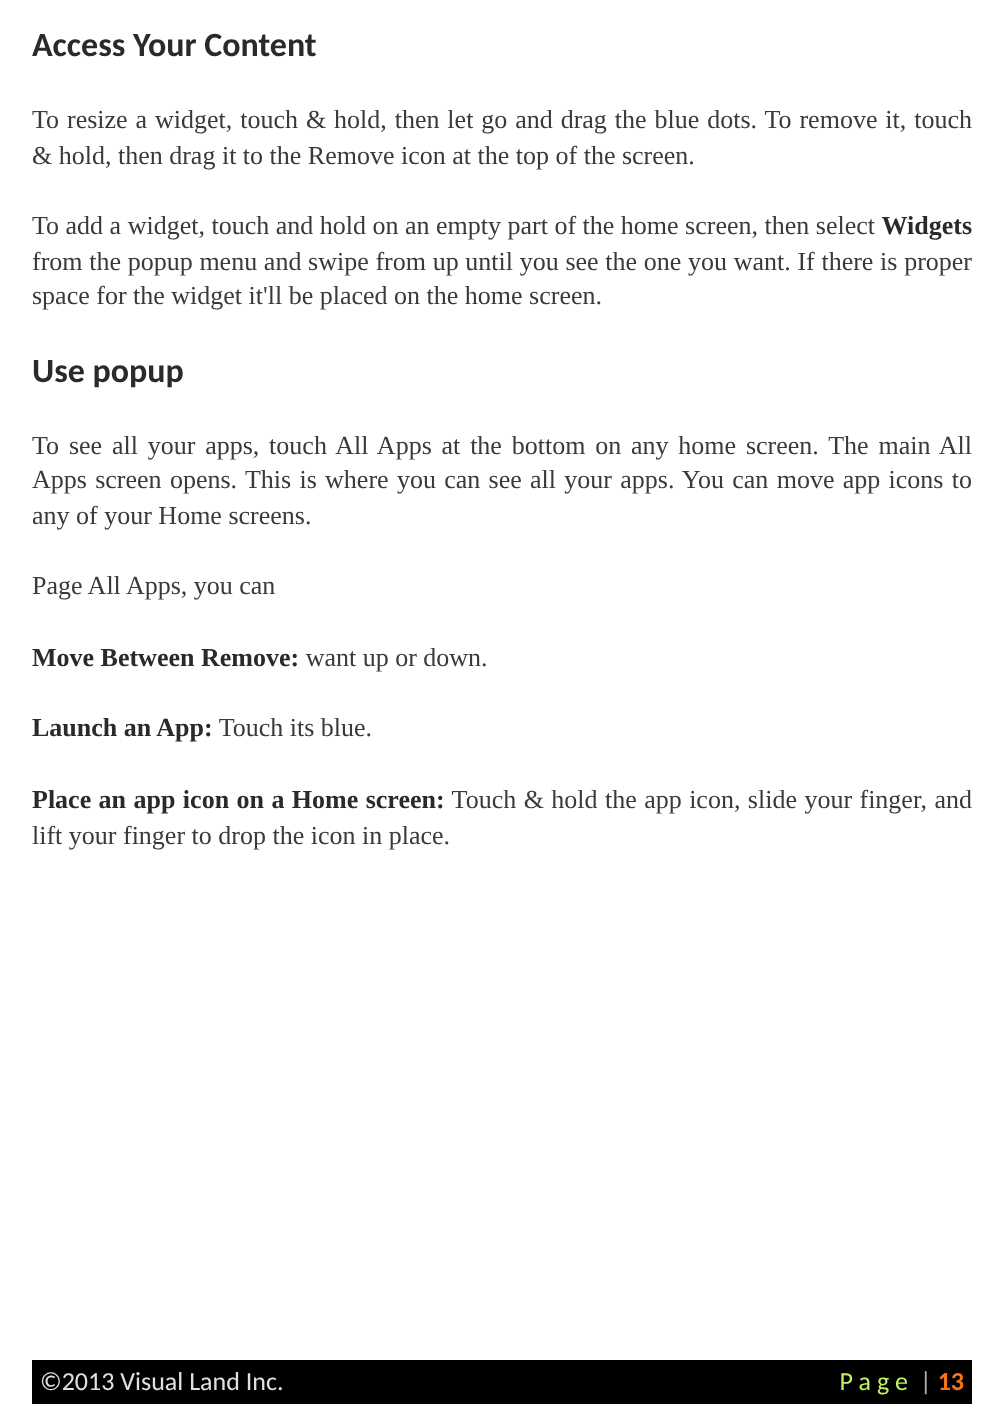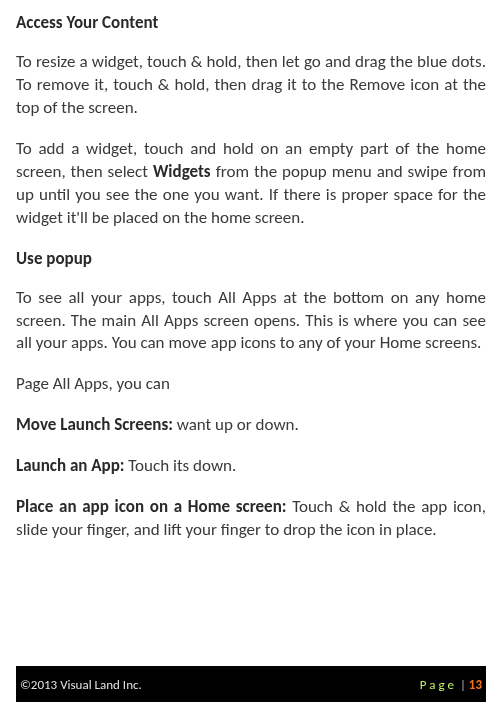--- a/index.html
+++ b/index.html
@@ -16,39 +16,40 @@
       position: relative;
       padding: 12px 16px 0 16px;
     }
     .heading {
       font-weight: bold;
       color: #2a2a2a;
       font-size: 17px;
       margin-bottom: 18px;
     }
     .para {
-      font-size: 17px;
+      font-size: 13px;
       line-height: 1.35;
       text-align: justify;
       text-justify: inter-word;
       margin-bottom: 18px;
       color: #3a3a3a;
+      font-family: Liberation Serif, serif;
     }
     .bold {
       font-weight: bold;
       color: #2a2a2a;
     }
     .footer {
       position: absolute;
       bottom: 12px;
       left: 16px;
       right: 16px;
       background: #000000;
       color: #ffffff;
-      height: 36px;
+      height: 22px;
       font-size: 13px;
       display: flex;
       justify-content: space-between;
       align-items: center;
       padding: 0 4px;
     }
     .footer-left {
       color: #e0e0e0;
     }
     .footer-right {
@@ -74,25 +75,25 @@
   <span>To add a widget, touch and hold on an empty part of the home screen, then select </span><span class="bold">Widgets</span><span> from the popup menu and swipe from up until you see the one you want. If there is proper space for the widget it'll be placed on the home screen.</span>
 </div>
 
 <div class="heading">Use popup</div>
 
 <div class="para">To see all your apps, touch All Apps at the bottom on any home screen. The main All Apps screen opens. This is where you can see all your apps. You can move app icons to any of your Home screens.</div>
 
 <div class="para">Page All Apps, you can</div>
 
 <div class="para">
-  <span class="bold">Move Launch Screens:</span><span> want up or down.</span>
+  <span class="bold">Move Between Remove:</span><span> want up or down.</span>
 </div>
 
 <div class="para">
-  <span class="bold">Launch an App:</span><span> Touch its down.</span>
+  <span class="bold">Launch an App:</span><span> Touch its blue.</span>
 </div>
 
 <div class="para">
   <span class="bold">Place an app icon on a Home screen:</span><span> Touch &amp; hold the app icon, slide your finger, and lift your finger to drop the icon in place.</span>
 </div>
 
 <div class="footer">
   <span class="footer-left">©2013 Visual Land Inc.</span>
   <span class="footer-right">
     <span class="page-label">Page</span><span> | </span><span class="page-num">13</span>

